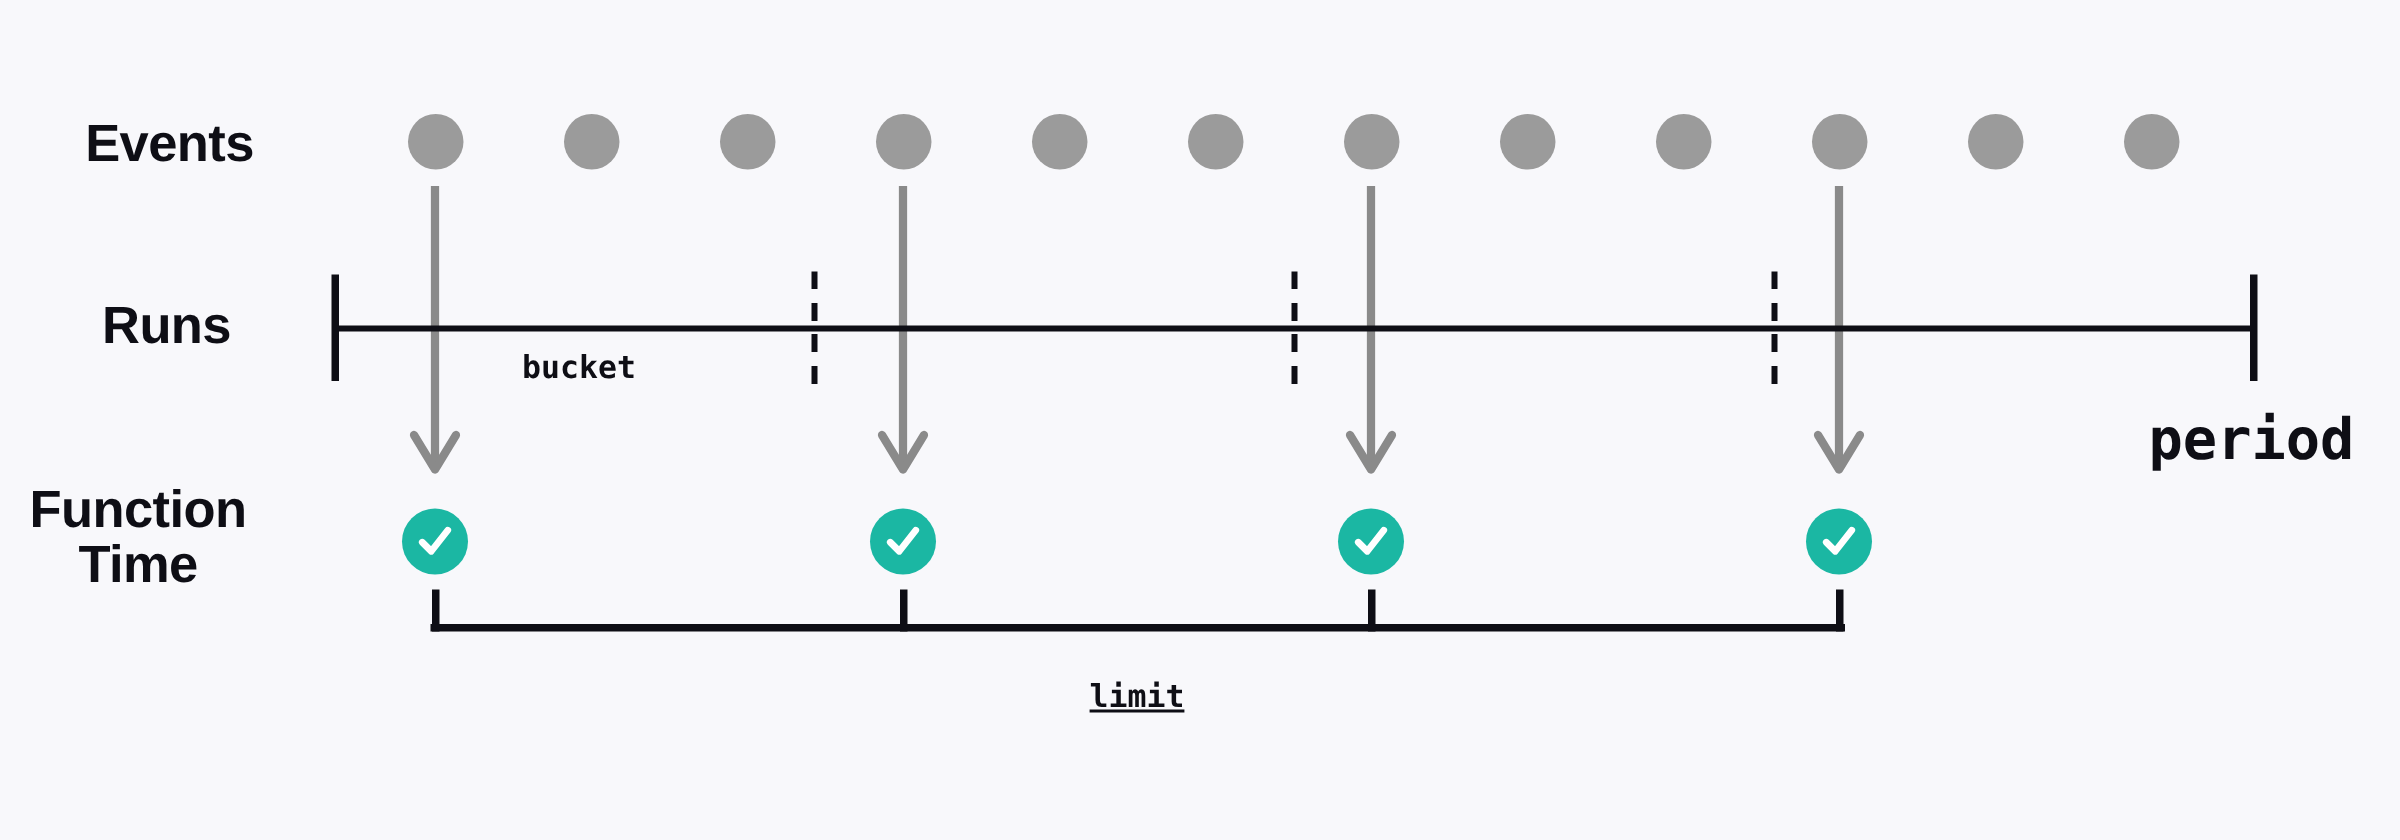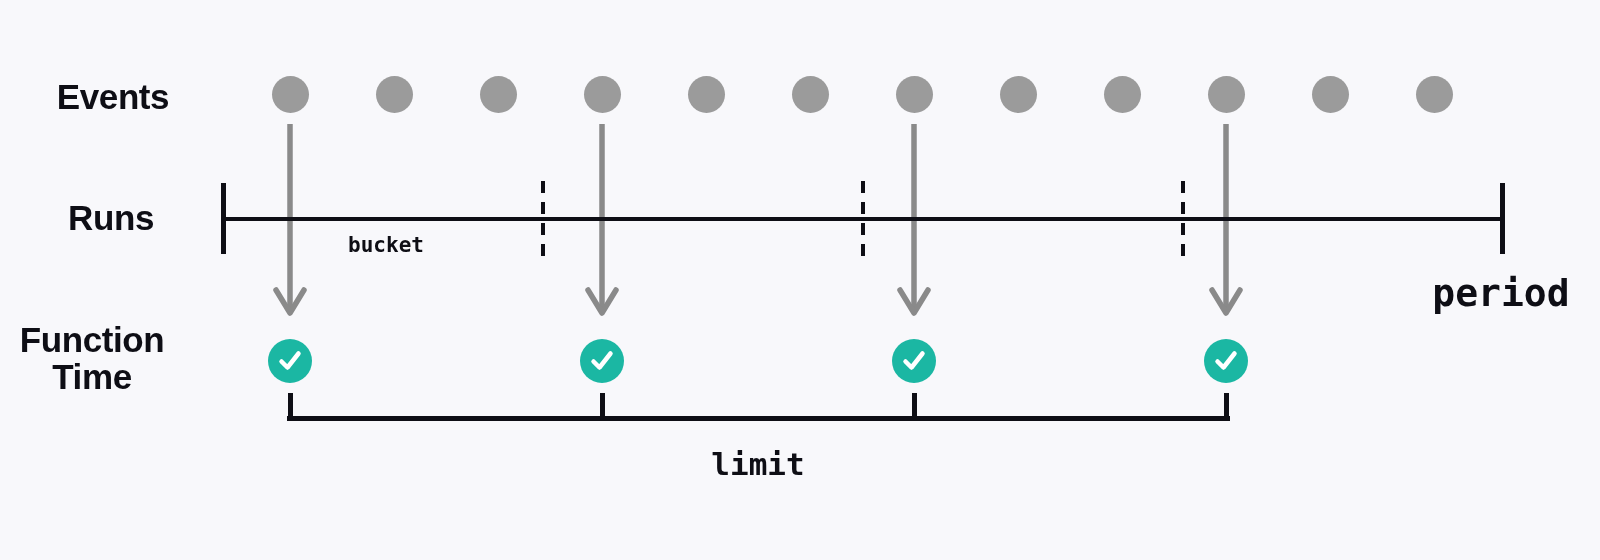--- a/index.html
+++ b/index.html
@@ -53,21 +53,21 @@
   
   .mono-label{
     position:absolute;
     transform:translate(-50%,-50%);
     font-family:"DejaVu Sans Mono", monospace;
     font-weight:700;
     white-space:nowrap;
   }
   .bucket-label{left:386px;top:245px;font-size:21px;}
   .period-label{left:1501px;top:293px;font-size:38px;}
-  .limit-label{left:758px;top:464px;font-size:31px;}
+  .limit-label{left:758px;top:464px;font-size:21px;text-decoration:underline;}
   
   .function-run{
     position:absolute;top:339px;width:44px;height:44px;border-radius:50%;
     background:var(--run);
     display:flex;align-items:center;justify-content:center;
   }
   
   .bracket-line{position:absolute;left:287px;top:416px;width:943px;height:5px;background:var(--ink);}
   .bracket-riser{position:absolute;top:393px;width:5px;height:28px;background:var(--ink);}
 </style>

